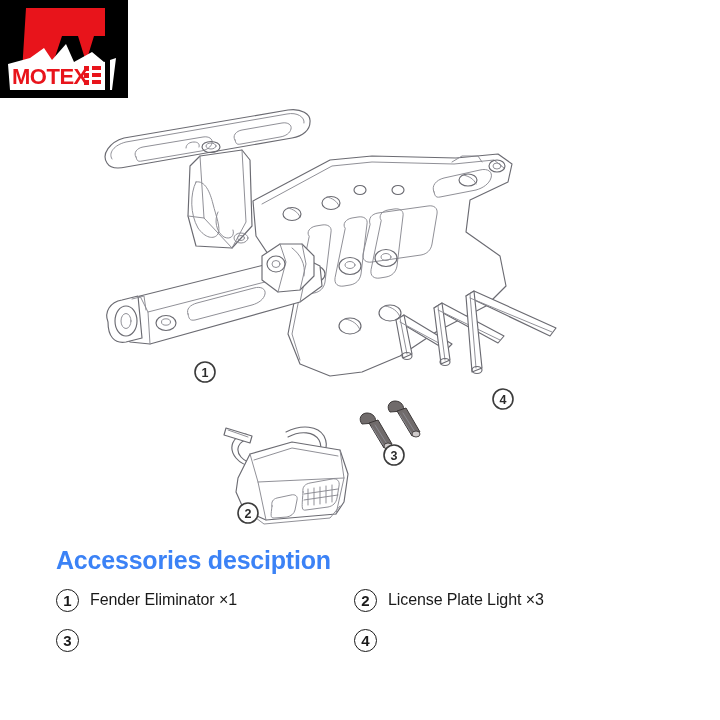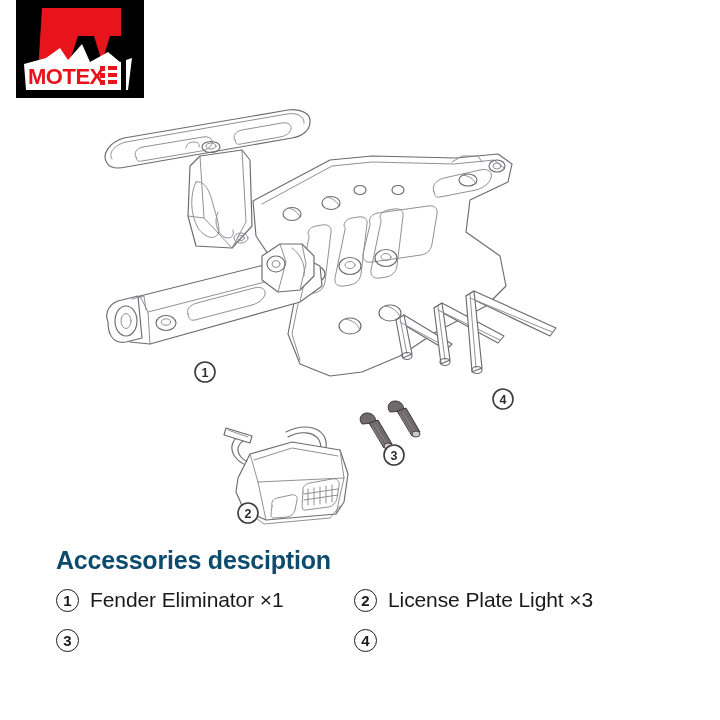--- a/index.html
+++ b/index.html
@@ -14,21 +14,21 @@
     position: relative;
     width: 720px;
     height: 720px;
     background: #ffffff;
     overflow: hidden;
   }
 
   
   #brand-logo {
     position: absolute;
-    left: 16px;
+    left: 0;
     top: 0;
     width: 128px;
     height: 98px;
     background: #000000;
     overflow: hidden;
   }
   #brand-logo svg { display: block; }
 
   
   #illustration {
@@ -43,21 +43,21 @@
   
   #legend {
     position: absolute;
     left: 56px;
     top: 546px;
     width: 620px;
   }
   #legend-title {
     font-size: 25px;
     font-weight: bold;
-    color: #0c4a6e;
+    color: #3b82f6;
     letter-spacing: -0.2px;
     margin: 0 0 8px 0;
     white-space: nowrap;
   }
   .legend-row {
     display: flex;
     align-items: center;
     margin-top: 6px;
     height: 34px;
   }
@@ -77,21 +77,21 @@
     display: flex;
     align-items: center;
     justify-content: center;
     font-size: 15px;
     font-weight: bold;
     color: #1a1a1a;
     line-height: 1;
     box-sizing: border-box;
   }
   .legend-text {
-    font-size: 21px;
+    font-size: 16px;
     color: #1a1a1a;
     margin-left: 11px;
     letter-spacing: -0.1px;
   }
 
   
   .callout-circle {
     fill: #ffffff;
     stroke: #3b3b3b;
     stroke-width: 1.6;

